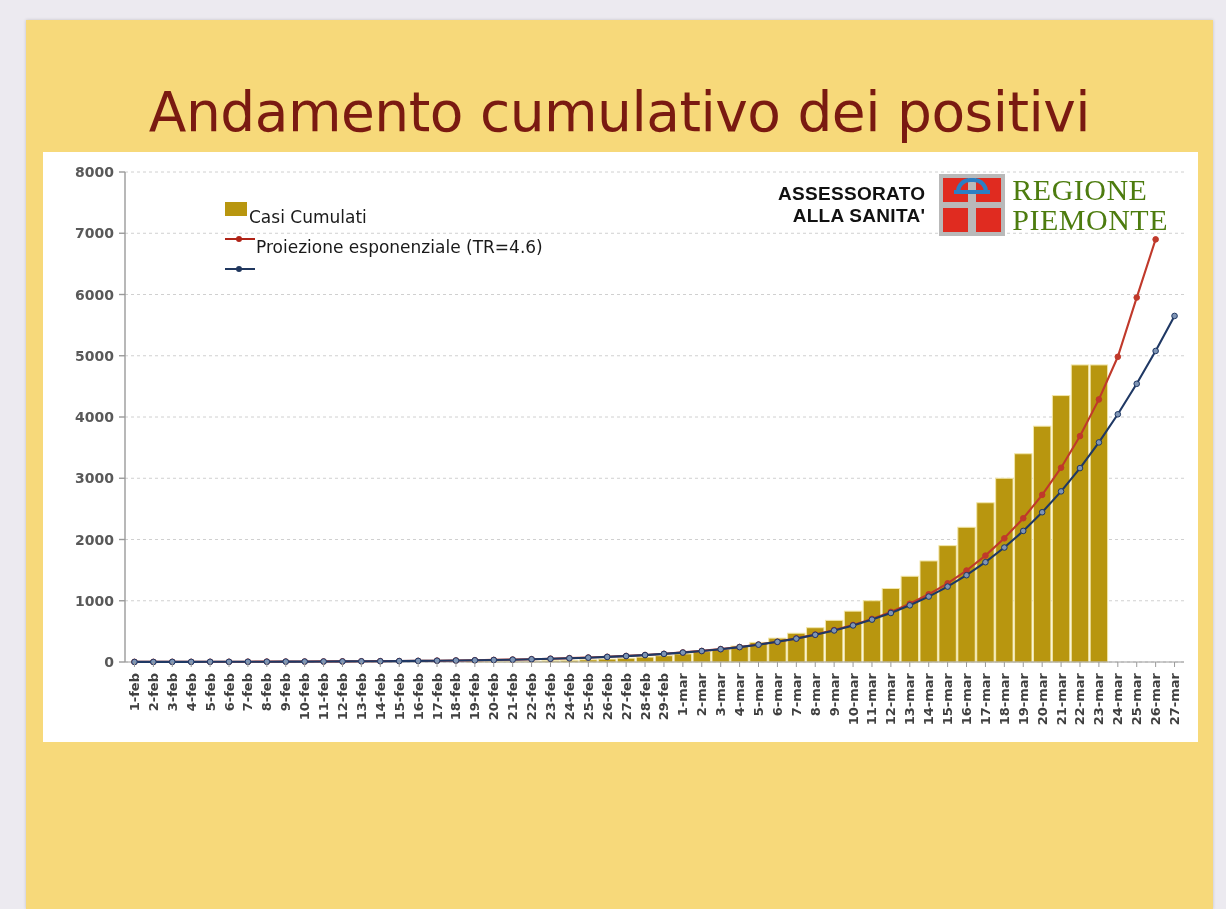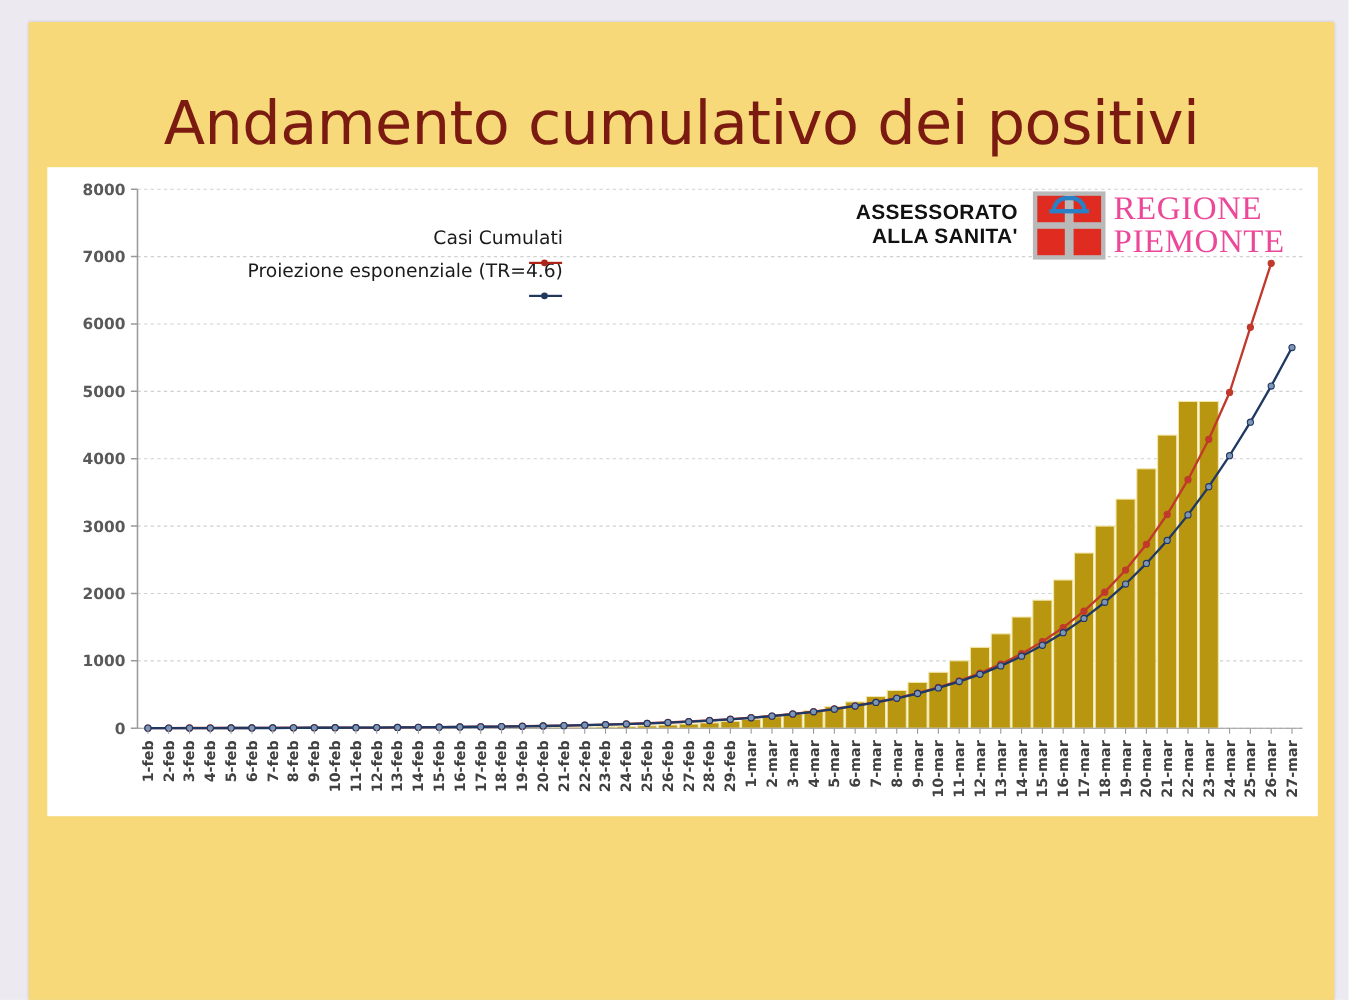--- a/index.html
+++ b/index.html
@@ -30,21 +30,21 @@
   #plot-wrap{position:absolute;left:0;top:0;width:1155px;height:590px;}
   svg{display:block;}
 
   
   #legend{
     position:absolute;left:182px;top:50px;
     font-family:"DejaVu Sans", sans-serif;
     font-size:17px;color:#1a1a1a;
     line-height:30px;
   }
-  .leg-row{display:flex;align-items:flex-end;height:30px;white-space:nowrap;flex-direction:column;}
+  .leg-row{display:flex;align-items:flex-start;height:30px;white-space:nowrap;}
   .leg-swatch{width:22px;height:14px;margin-right:2px;display:inline-block;}
   .leg-line{width:30px;height:14px;position:relative;display:inline-block;margin-right:1px;}
   .leg-line i{position:absolute;left:0;top:6px;width:30px;height:2px;display:block;}
   .leg-line b{position:absolute;left:11px;top:4px;width:6px;height:6px;border-radius:50%;display:block;}
 
   
   #brand{
     position:absolute;left:700px;top:20px;width:460px;height:66px;
     display:flex;align-items:center;justify-content:center;
   }
@@ -64,21 +64,21 @@
   #crest .q3{left:4px;top:34px;}
   #crest .q4{left:37px;top:34px;}
   #crest .arc{
     position:absolute;left:17px;top:4px;width:32px;height:14px;
     border:4px solid #2b7fc4;border-bottom:none;border-radius:14px 14px 0 0;
     box-sizing:border-box;
   }
   #crest .arcbar{position:absolute;left:15px;top:16px;width:36px;height:4px;background:#2b7fc4;}
   #regione{
     font-family:"Liberation Serif", serif;
-    font-size:30px;line-height:30px;color:#ec4899;letter-spacing:.5px;
+    font-size:30px;line-height:30px;color:#4d7c0f;letter-spacing:.5px;
   }
   #regione div{white-space:nowrap;}
 
   .axis-txt{font-family:"DejaVu Sans", sans-serif;font-size:14px;font-weight:bold;fill:#595959;}
   .xtick-txt{font-family:"DejaVu Sans", sans-serif;font-size:13px;font-weight:bold;fill:#404040;}
 </style>
 </head>
 <body>
 
 <div id="slide">

